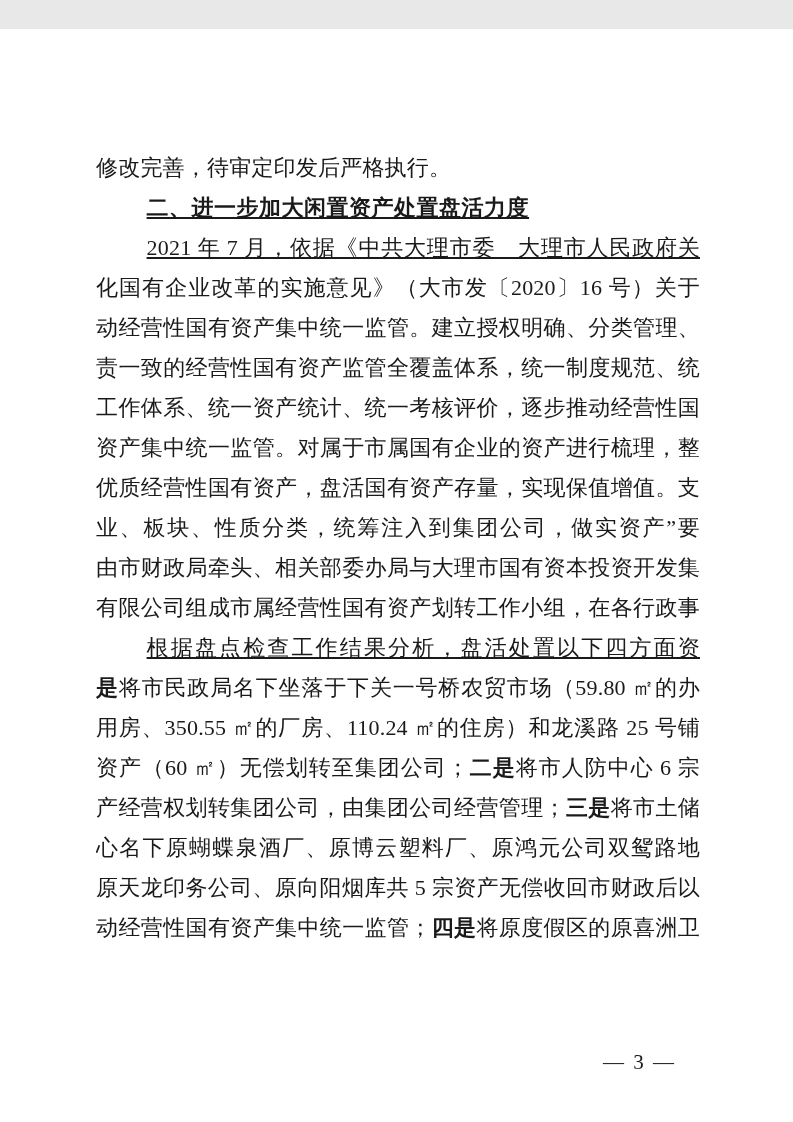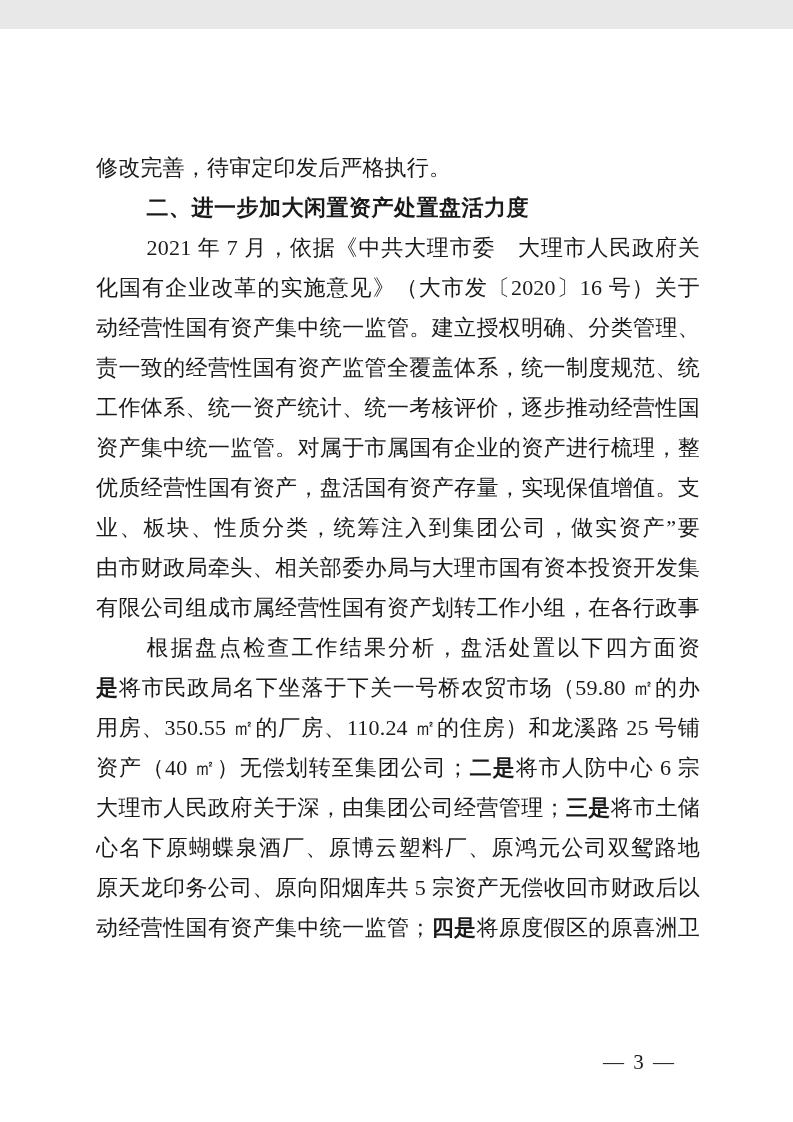--- a/index.html
+++ b/index.html
@@ -32,20 +32,21 @@
     overflow: hidden;
     text-align: justify;
     text-align-last: justify;
   }
   .line.no-just {
     text-align: left;
     text-align-last: left;
   }
   .line.indent {
     text-indent: 2.3em;
+    text-decoration: underline;
   }
   .line.heading {
     font-family: "Liberation Sans", "DejaVu Sans", sans-serif;
     font-weight: 700;
     letter-spacing: 0.5px;
   }
   .b {
     font-weight: 700;
   }
   .page-number {
@@ -71,20 +72,20 @@
       <div class="line"><span>责一致的经营性国有资产监管全覆盖体系，统一制度规范、统一</span></div>
       <div class="line"><span>工作体系、统一资产统计、统一考核评价，逐步推动经营性国有</span></div>
       <div class="line"><span>资产集中统一监管。对属于市属国有企业的资产进行梳理，整合</span></div>
       <div class="line"><span>优质经营性国有资产，盘活国有资产存量，实现保值增值。支持</span></div>
       <div class="line"><span>业、板块、性质分类，统筹注入到集团公司，做实资产”要求，</span></div>
       <div class="line"><span>由市财政局牵头、相关部委办局与大理市国有资本投资开发集团</span></div>
       <div class="line"><span>有限公司组成市属经营性国有资产划转工作小组，在各行政事业</span></div>
       <div class="line indent"><span>根据盘点检查工作结果分析，盘活处置以下四方面资产：</span></div>
       <div class="line"><span class="b">是</span><span>将市民政局名下坐落于下关一号桥农贸市场（59.80 ㎡的办公</span></div>
       <div class="line"><span>用房、350.55 ㎡的厂房、110.24 ㎡的住房）和龙溪路 25 号铺面</span></div>
-      <div class="line"><span>资产（40 ㎡）无偿划转至集团公司；</span><span class="b">二是</span><span>将市人防中心 6 宗资</span></div>
-      <div class="line"><span>大理市人民政府关于深，由集团公司经营管理；</span><span class="b">三是</span><span>将市土储中</span></div>
+      <div class="line"><span>资产（60 ㎡）无偿划转至集团公司；</span><span class="b">二是</span><span>将市人防中心 6 宗资</span></div>
+      <div class="line"><span>产经营权划转集团公司，由集团公司经营管理；</span><span class="b">三是</span><span>将市土储中</span></div>
       <div class="line"><span>心名下原蝴蝶泉酒厂、原博云塑料厂、原鸿元公司双鸳路地块、</span></div>
       <div class="line"><span>原天龙印务公司、原向阳烟库共 5 宗资产无偿收回市财政后以股</span></div>
       <div class="line"><span>动经营性国有资产集中统一监管；</span><span class="b">四是</span><span>将原度假区的原喜洲卫生院</span></div>
     </div>
   <div class="page-number">— 3 —</div>
 </div>
 
 </body></html>

